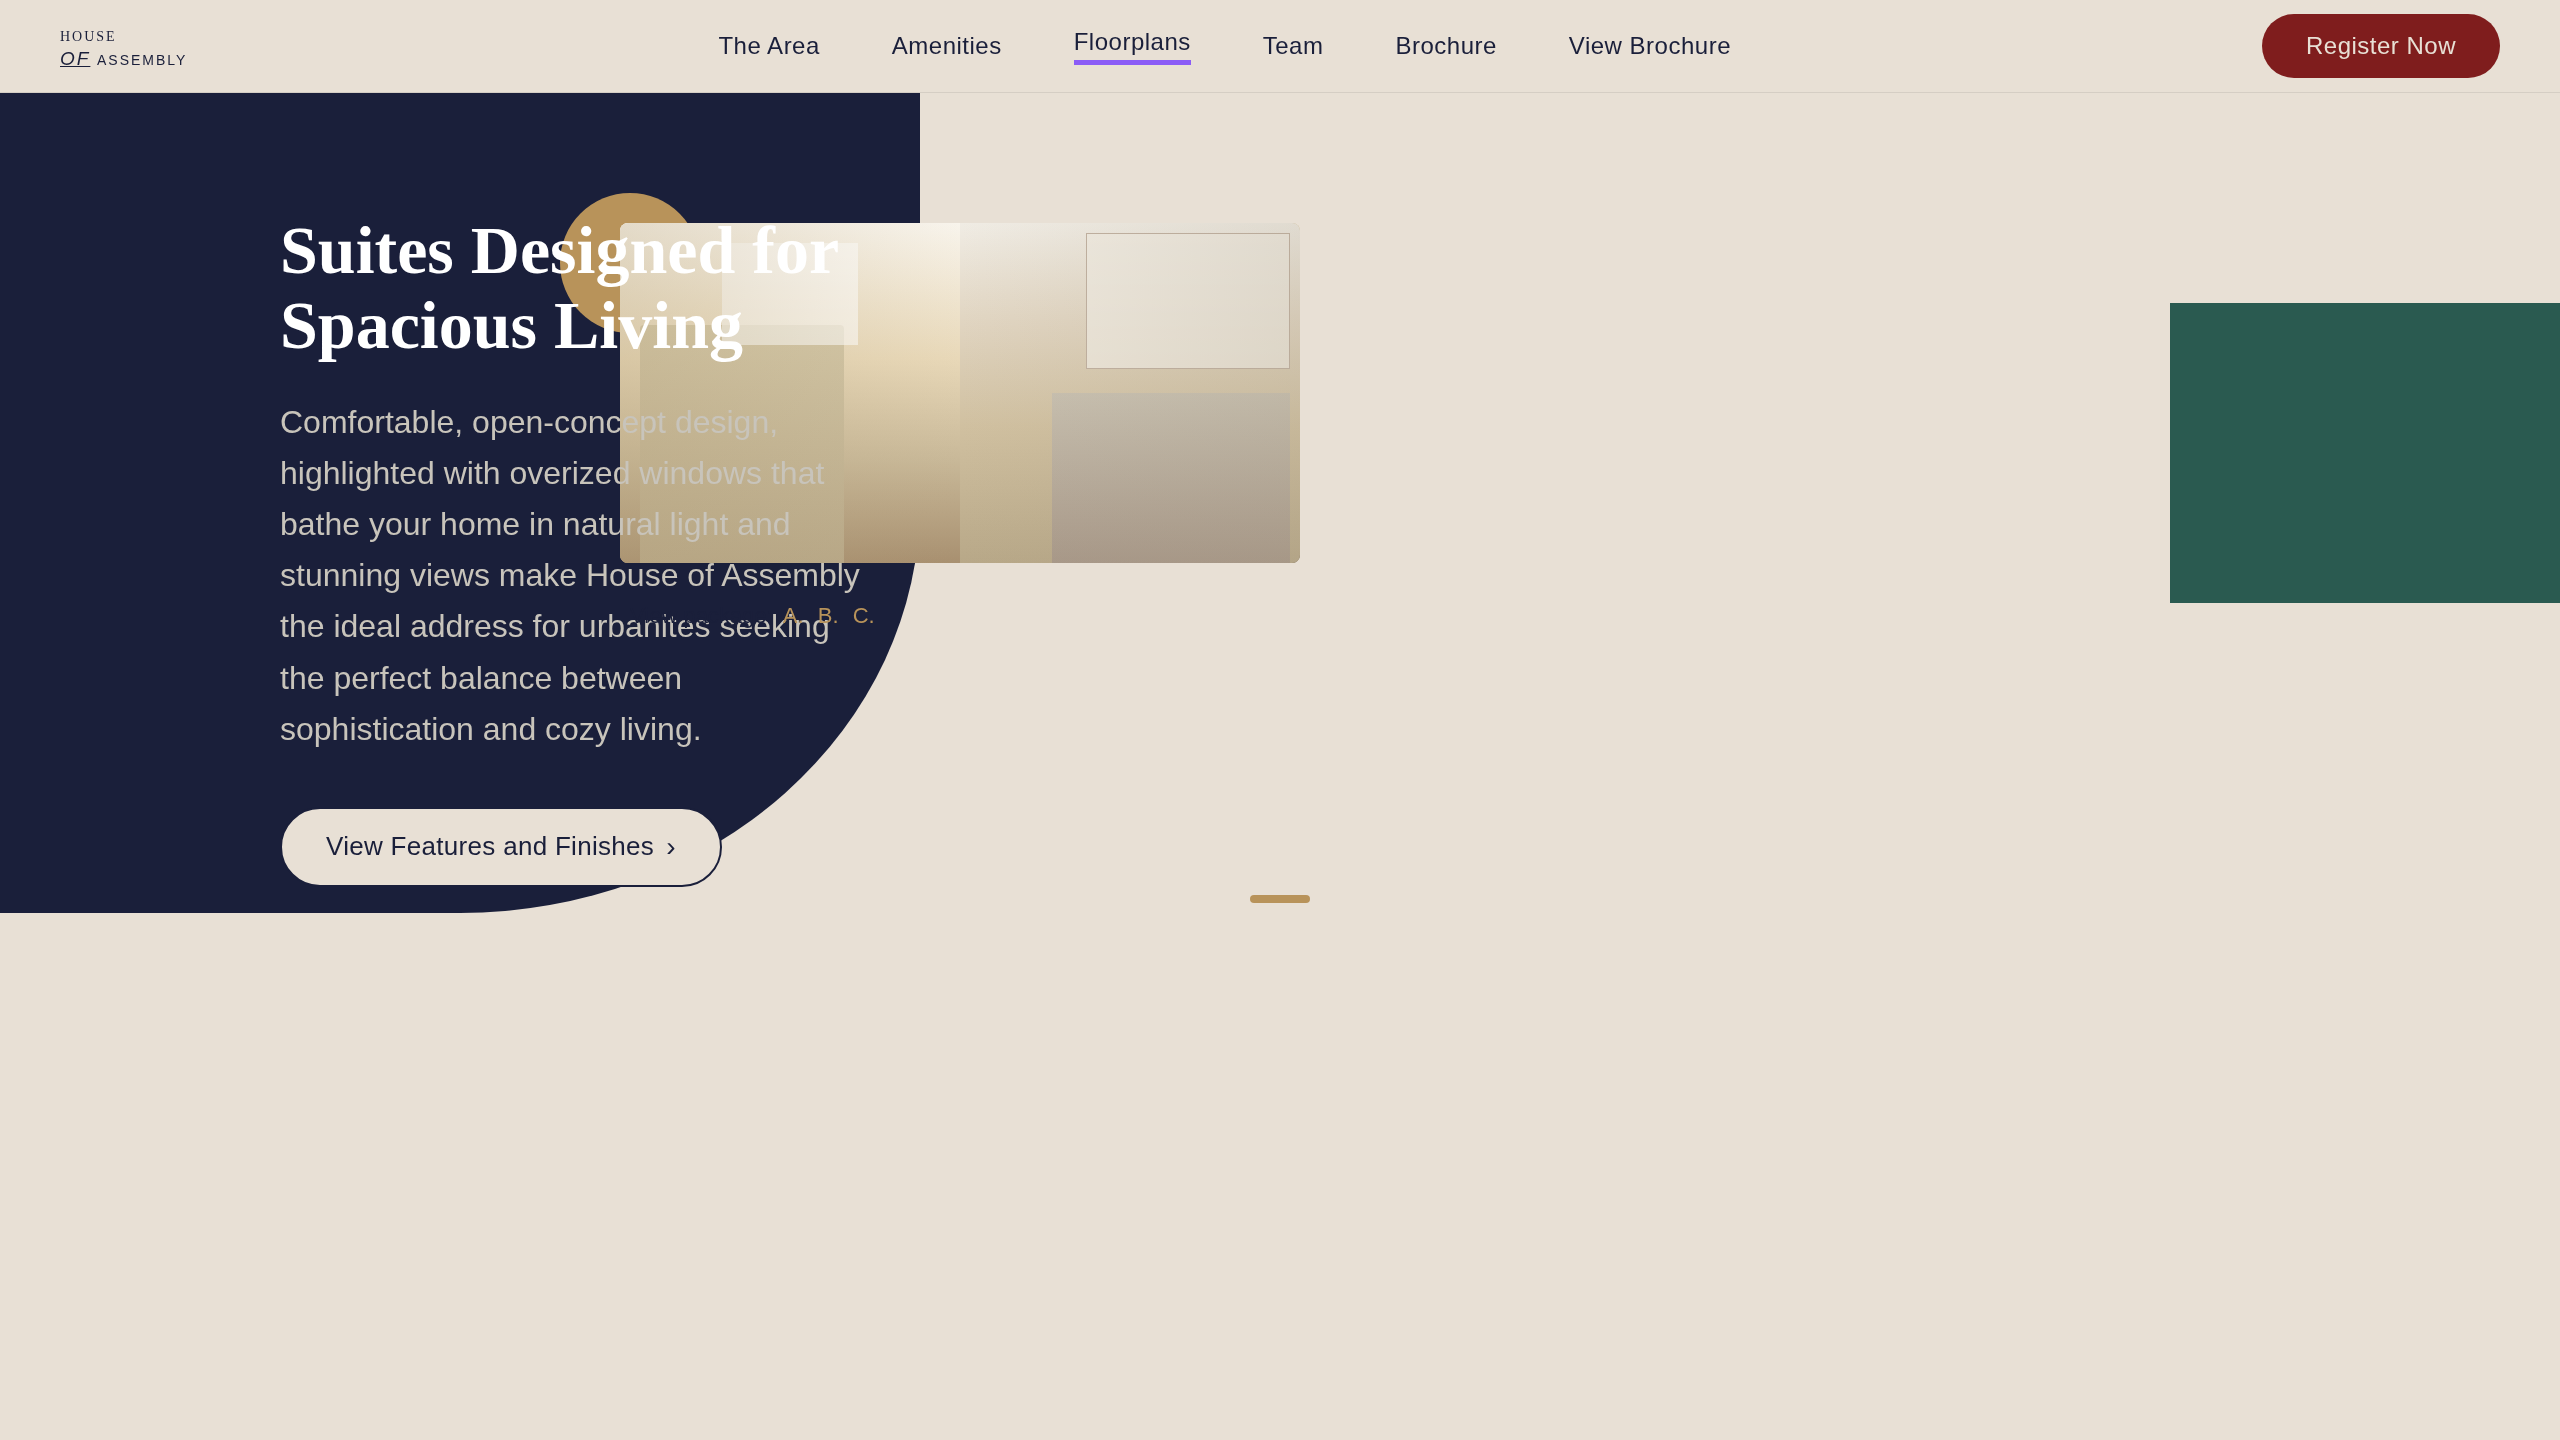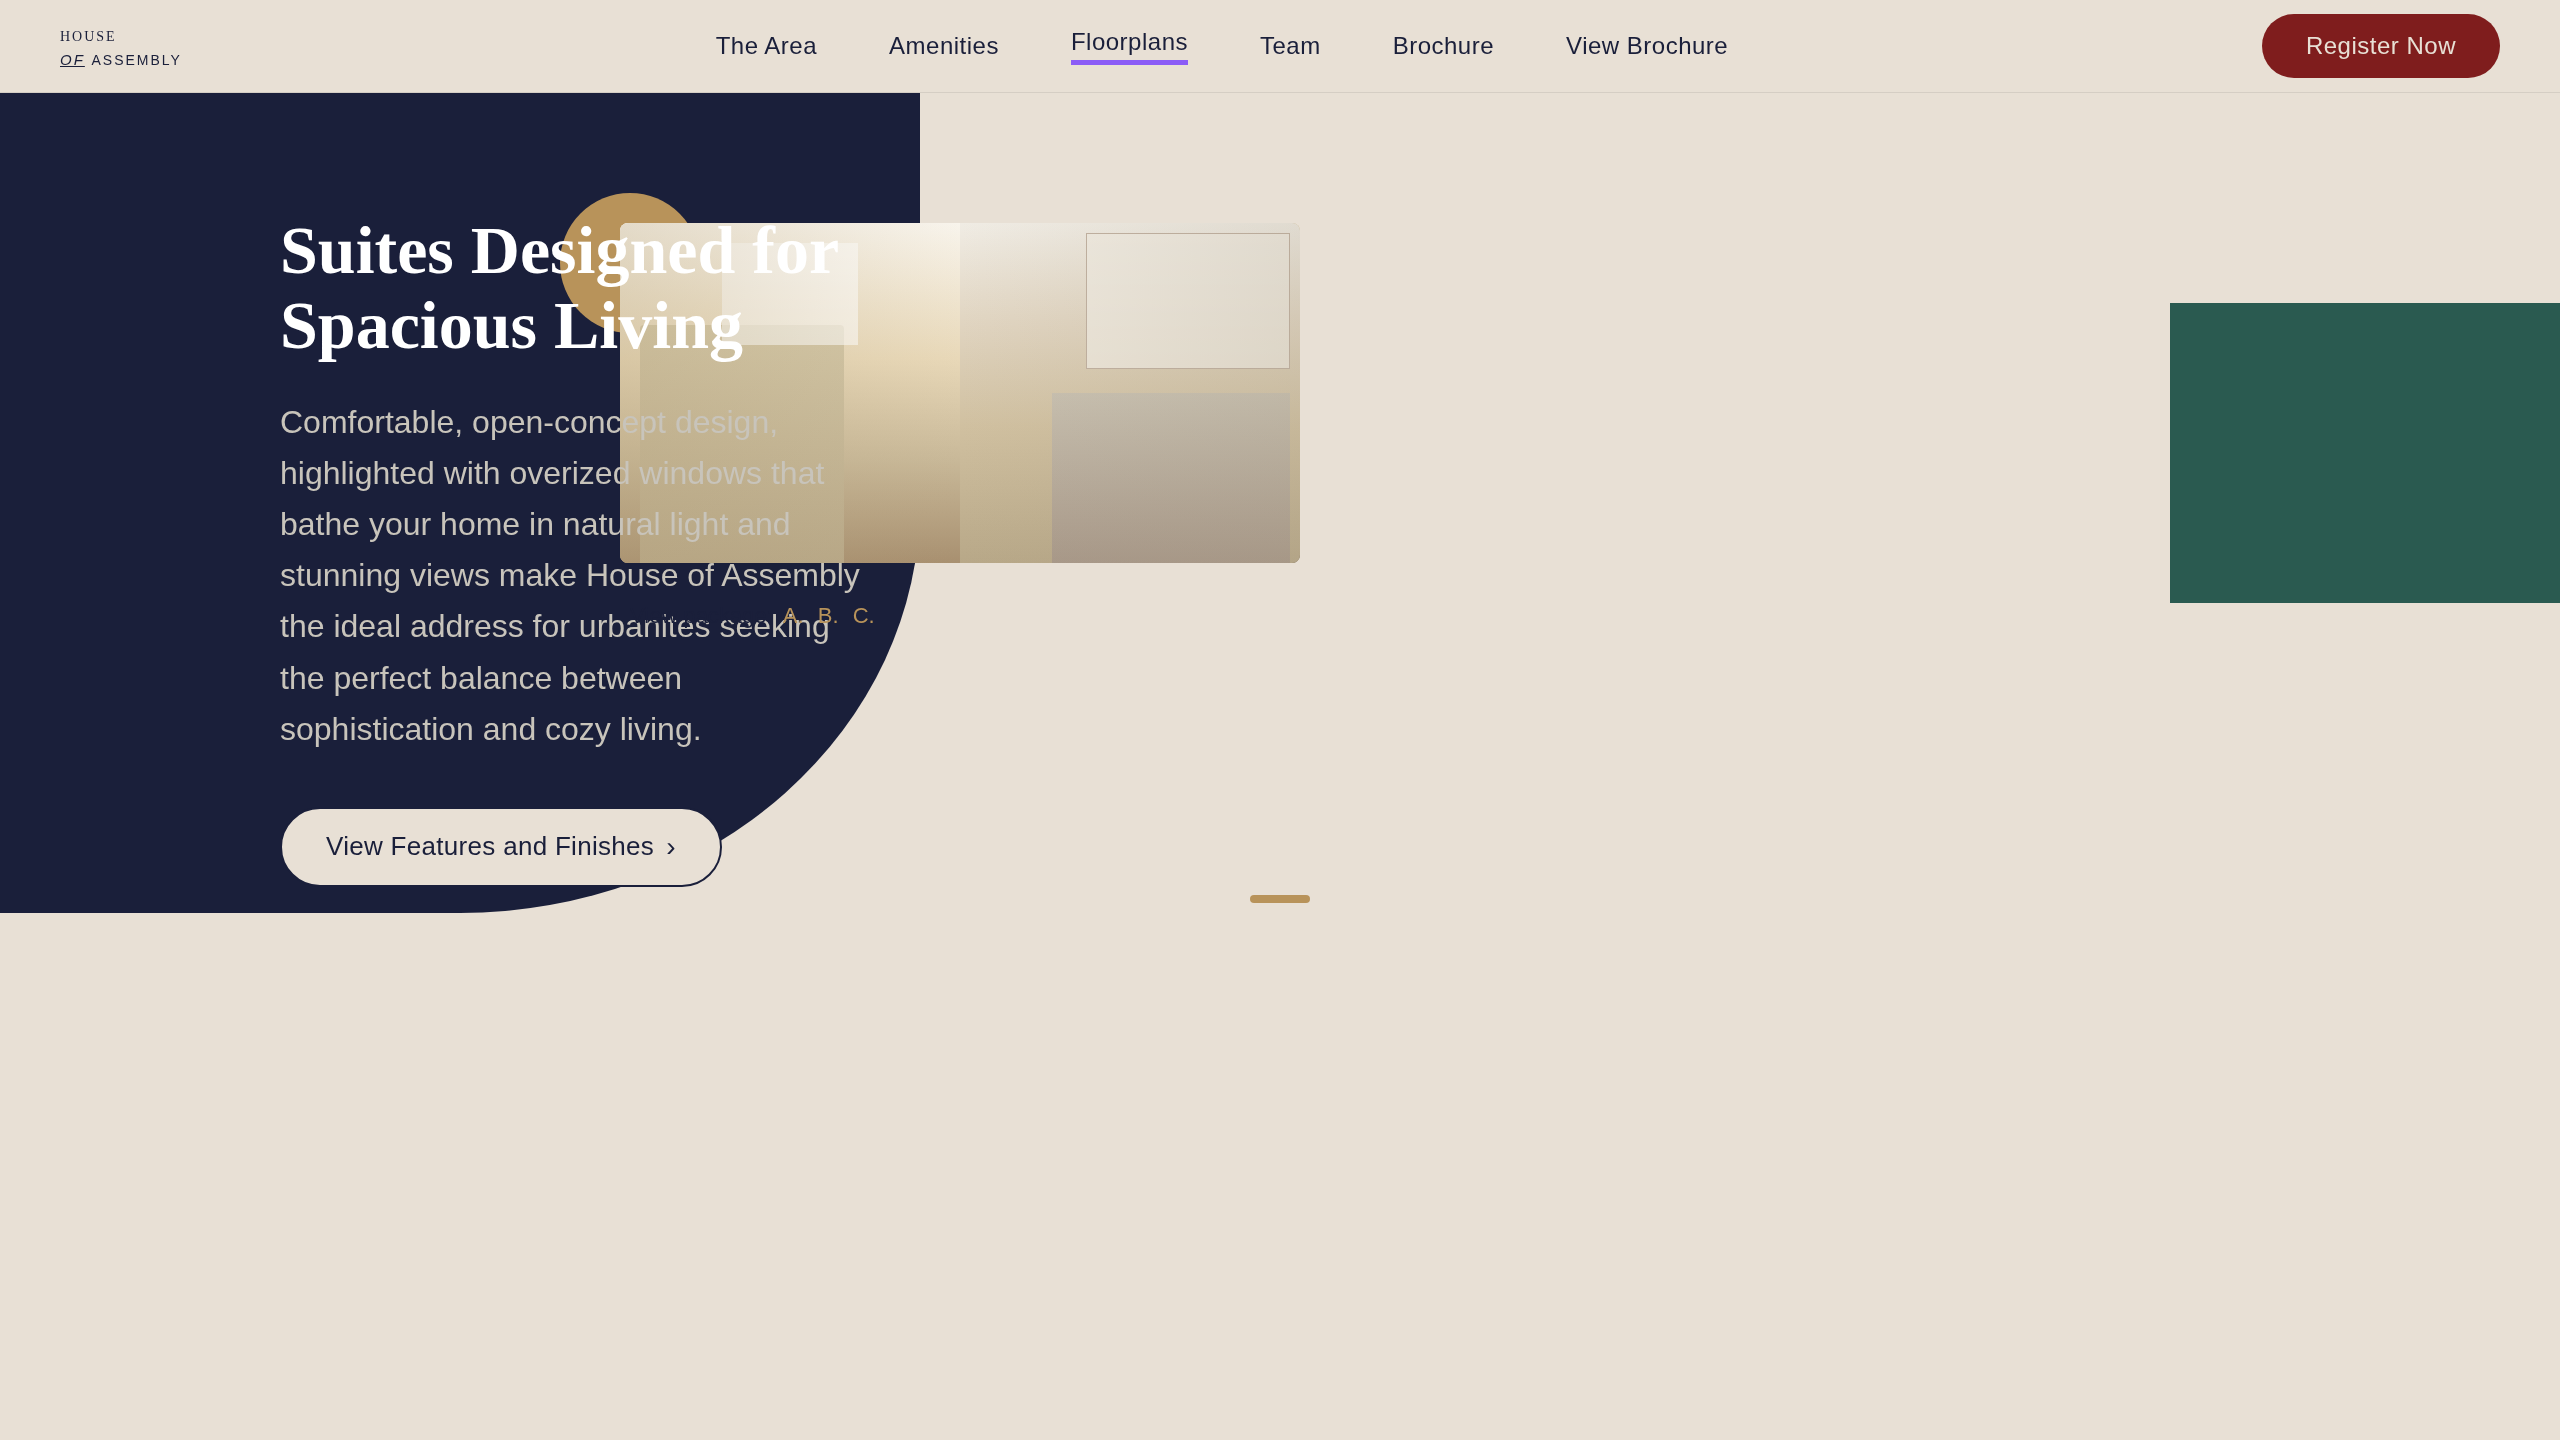--- a/index.html
+++ b/index.html
@@ -247,21 +247,21 @@
     }
   </style>
 </head>
 <body>
 
 <header>
   <div class="logo-container">
     <span class="logo-text">
       <span>HOUSE</span><br>
       <span style="font-size:13px; letter-spacing:3px; font-family:Arial,sans-serif; font-weight:normal; color:#1a1f3a;">
-        <span style="font-style:italic; font-size:15px;text-decoration:underline;">of</span> <span>ASSEMBLY</span>
+        <span style="font-style:italic; font-size:19px;text-decoration:underline;">of</span> <span>ASSEMBLY</span>
       </span>
     </span>
   </div>
 
   <nav>
     <a class="nav-link">The Area</a>
     <a class="nav-link">Amenities</a>
     <a class="nav-link active">Floorplans</a>
     <a class="nav-link">Team</a>
     <a class="nav-link">Brochure</a>

